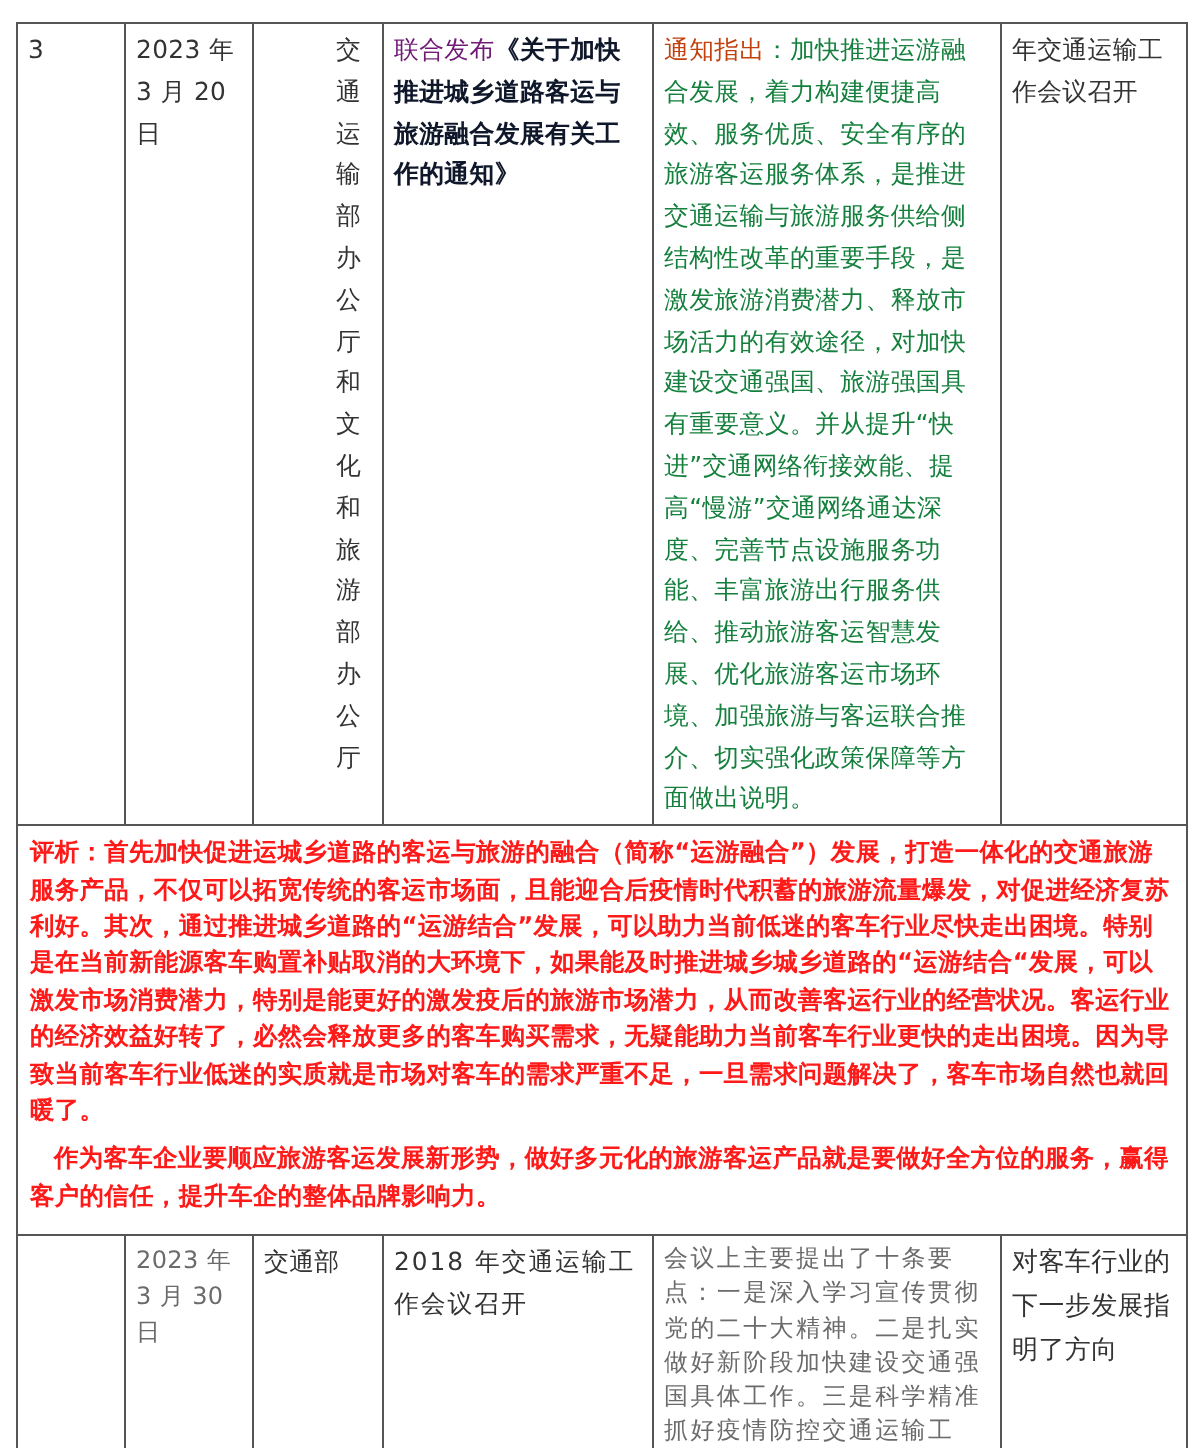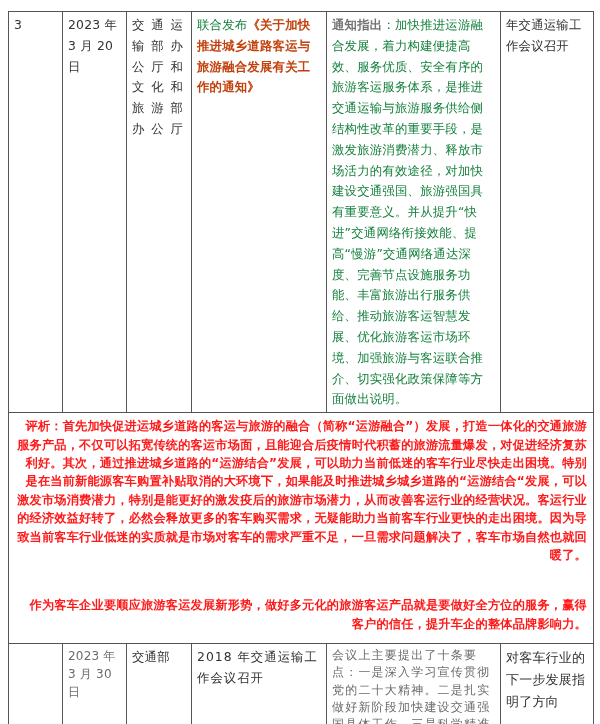--- a/index.html
+++ b/index.html
@@ -34,45 +34,44 @@
     }
     .col-no { width: 54px; }
     .col-date { width: 64px; }
     .col-dept { width: 65px; }
     .col-event { width: 135px; }
     .col-content { width: 174px; }
     .col-impact { width: 93px; }
 
     .row3 td { height: 330px; }
     .row4 td { height: 165px; }
-    .dept-justify { text-align: justify; text-align-last: justify; letter-spacing: 3px; }
-    .event-prefix { color: #15803d; }
+    .dept-justify { text-align: justify; text-align-last: justify; letter-spacing: 3px; margin-left: 36px; }
+    .event-prefix { color: #701a75; }
     .event-link {
-      color: #c2410c;
+      color: #0f172a;
       font-weight: bold;
       font-family: Liberation Serif, serif;
     }
-    .content-lead { font-weight: bold; color: #737373; }
+    .content-lead { font-weight: normal; color: #c2410c; }
     .content-text { color: #15803d; }
     .impact-text { color: #333; }
 
     .comment-cell {
       color: #ff1a1a !important;
       font-weight: bold;
       font-size: 12.2px !important;
       line-height: 18.4px !important;
       padding: 4px 6px 10px 6px !important;
       height: 178px;
-      text-align: right;
     }
     .comment-cell p {
       margin: 0;
     }
     .comment-cell p.para2 {
-      margin-top: 32px;
+      margin-top: 6px;
       text-indent: 12px;
     }
 
     .row4 .no-cell { vertical-align: middle; padding-top: 0; }
     .row4 .date-cell { color: #6b6b6b; font-size: 12px; line-height: 18px; }
     .row4 .meeting-content {
       font-family: "DejaVu Serif", "Liberation Serif", serif;
       color: #6b6b6b;
       font-size: 12px;
       line-height: 17.2px;

